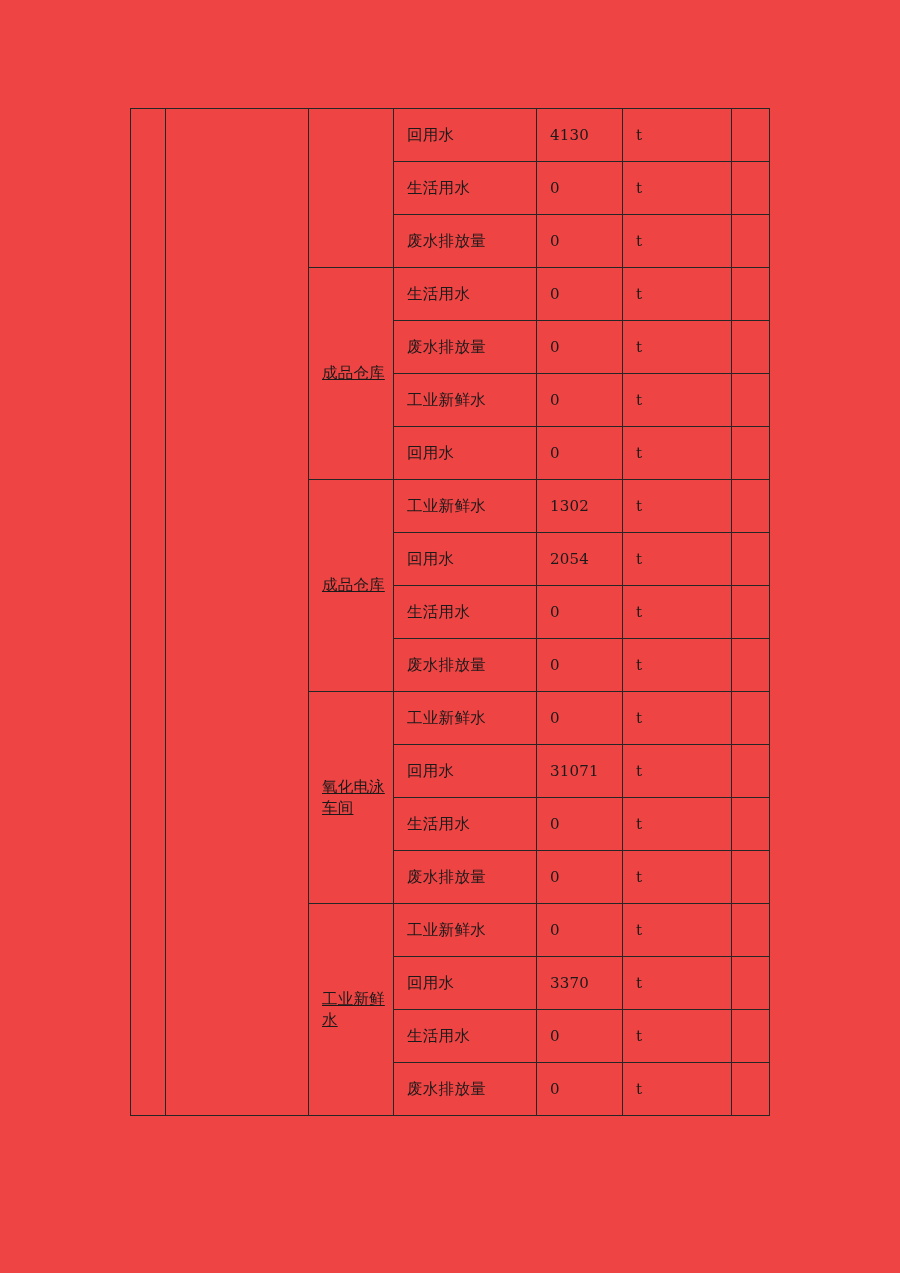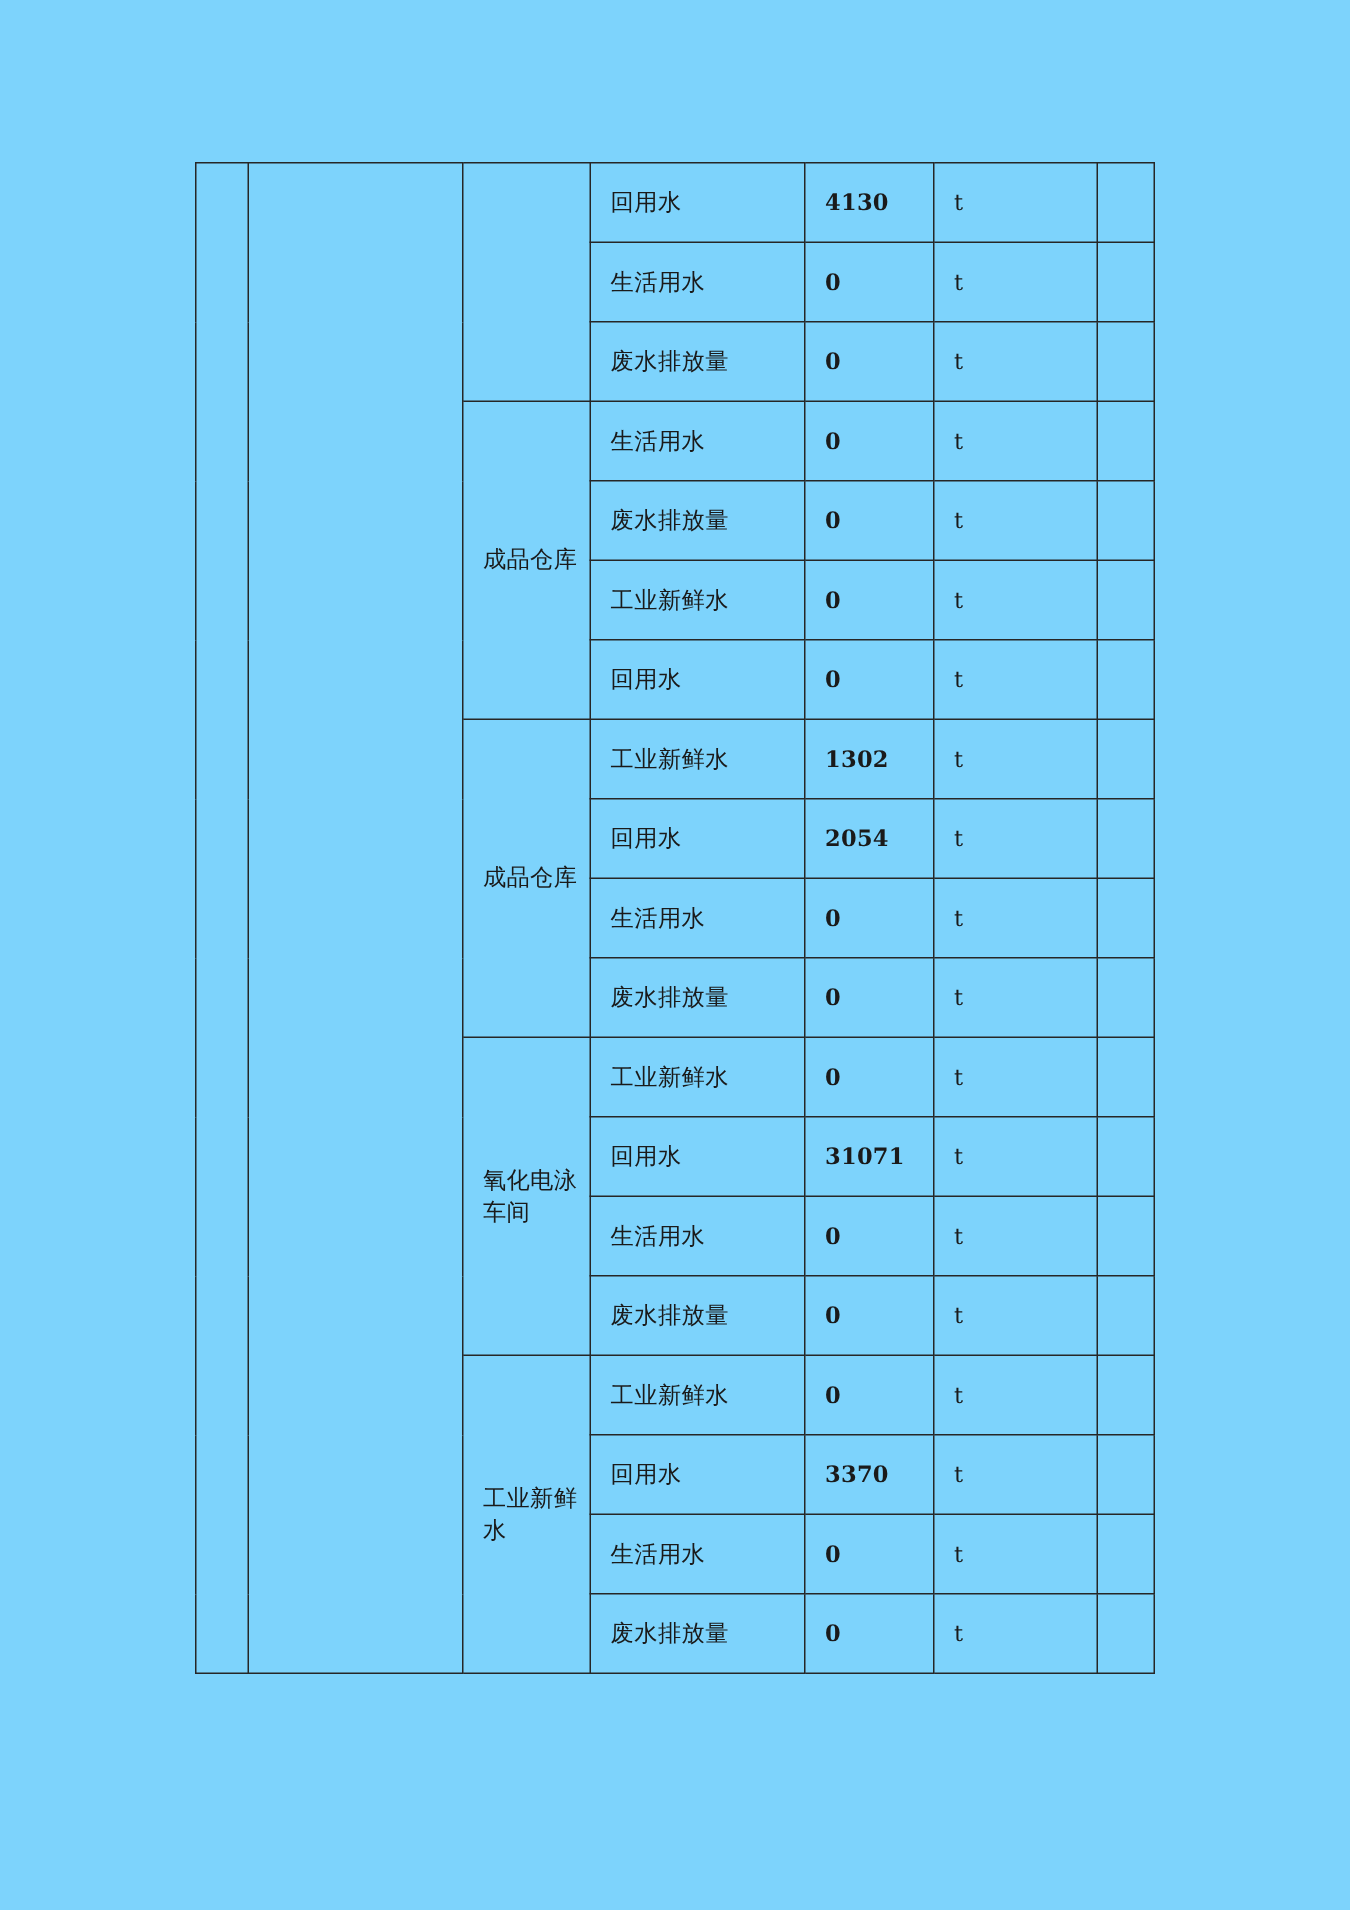--- a/index.html
+++ b/index.html
@@ -14,21 +14,21 @@
     font-family: "DejaVu Serif", "Liberation Serif", serif;
     color: #000000;
     overflow: hidden;
   }
   .page {
     position: absolute;
     left: 0;
     top: 0;
     width: 900px;
     height: 1273px;
-    background: #7dd3fc;
+    background: #ef4444;
   }
   .doc-table {
     position: absolute;
     left: 130px;
     top: 108px;
     width: 640px;
     border-collapse: collapse;
     table-layout: fixed;
   }
   .doc-table td {
@@ -38,41 +38,40 @@
     vertical-align: middle;
     font-size: 15.5px;
     line-height: 1.32;
     font-family: "DejaVu Serif", "Liberation Serif", serif;
     color: #1a1a1a;
     box-sizing: border-box;
     overflow: hidden;
   }
   .col-a  { width: 35px;  padding-left: 0; }
   .col-b  { width: 143px; padding-left: 0; }
-  .col-c  { width: 85px;  padding-left: 6px; }
+  .col-c  { width: 85px;  padding-left: 6px; text-decoration: underline; }
   .col-d  { width: 143px; }
   .col-e  { width: 86px;  padding-left: 12px; }
   .col-f  { width: 109px; padding-left: 12px; }
   .col-g  { width: 38px;  padding-left: 0; }
 
   .group-label {
     font-size: 15.5px;
     letter-spacing: 0.2px;
     line-height: 1.35;
     word-break: break-all;
   }
   .item-label {
     font-size: 15.5px;
     letter-spacing: 0.3px;
     white-space: nowrap;
   }
   .num-val {
     font-size: 15px;
     letter-spacing: 0.2px;
-    font-weight: bold;
   }
   .unit-val {
     font-size: 15px;
   }
 </style>
 </head>
 <body>
 
 <div class="page">
   <table class="doc-table">

